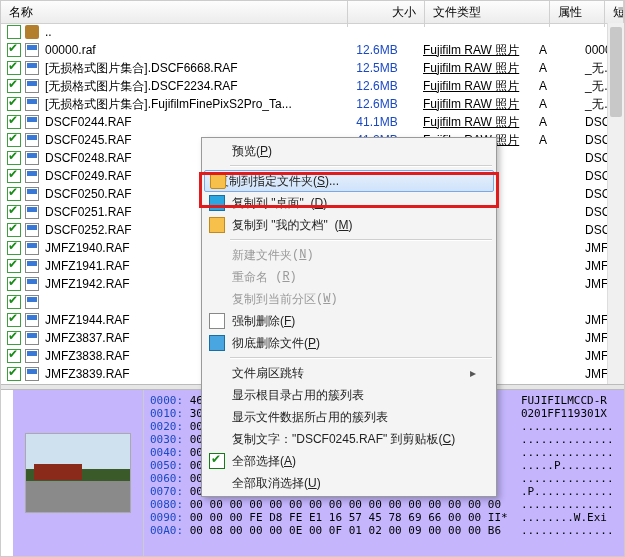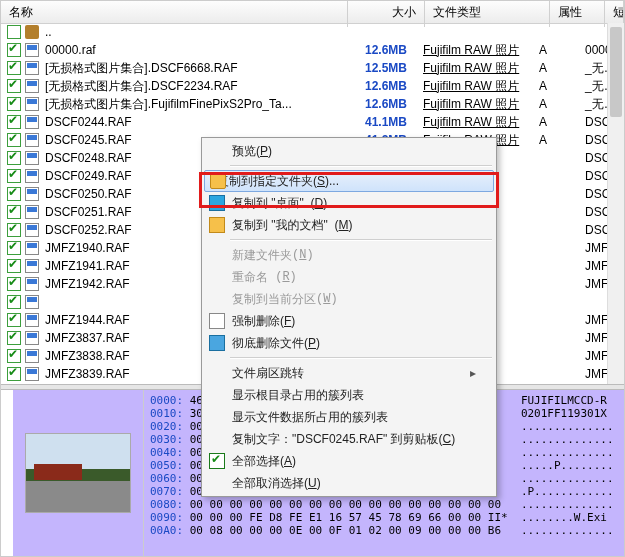--- a/index.html
+++ b/index.html
@@ -14,21 +14,21 @@
   .filelist{position:absolute;top:22px;left:0;right:0;bottom:170px;overflow:hidden;}
   .row{display:flex;height:18px;align-items:center;}
   .chk{width:14px;height:14px;border:1px solid #3c9e3c;margin:0 4px 0 6px;position:relative;flex:0 0 14px;box-sizing:border-box;}
   .chk.on::after{content:"✔";color:#168b16;position:absolute;top:-3px;left:0;font-size:12px;}
   .ficon{width:14px;height:14px;margin-right:6px;flex:0 0 14px;}
   .ficon.updir{background:#b37f2c;border-radius:2px;}
   .ficon.raw{background:#fff;border:1px solid #888;box-sizing:border-box;position:relative;}
   .ficon.raw::after{content:"";position:absolute;top:1px;left:1px;right:1px;height:5px;background:#3a78d6;}
   .cell{overflow:hidden;white-space:nowrap;text-overflow:ellipsis;}
   .c-name{width:302px;}
-  .c-size{width:60px;text-align:right;color:#1a49c4;padding-right:8px;font-weight:bold;}
+  .c-size{width:60px;text-align:center;color:#1a49c4;padding-right:8px;}
   .c-type{width:108px;padding-left:8px;text-decoration:underline;}
   .c-attr{width:38px;padding-left:8px;}
   .c-short{flex:1;padding-left:8px;}
   .splitter{position:absolute;left:0;right:0;bottom:166px;height:4px;background:#e6e6e6;border-top:1px solid #bbb;border-bottom:1px solid #bbb;}
   .bottom{position:absolute;left:12px;right:0;bottom:0;height:166px;display:flex;background:#c4b5fd;}
   .thumb-area{width:130px;border-right:1px solid #ccc;display:flex;align-items:center;justify-content:center;}
   .thumb{width:104px;height:78px;border:1px solid #aaa;background:linear-gradient(#cfe0ef 0%,#cfe0ef 45%,#3a5a2a 45%,#3a5a2a 60%,#8a8a8a 60%,#8a8a8a 100%);position:relative;}
   .thumb::before{content:"";position:absolute;left:8px;top:30px;width:48px;height:16px;background:#8a2a1a;}
   .hex{flex:1;font-family:Consolas,monospace;font-size:11px;white-space:pre;padding:4px 6px;overflow:hidden;line-height:13px;}
   .hex .addr{color:#1a49c4;}

